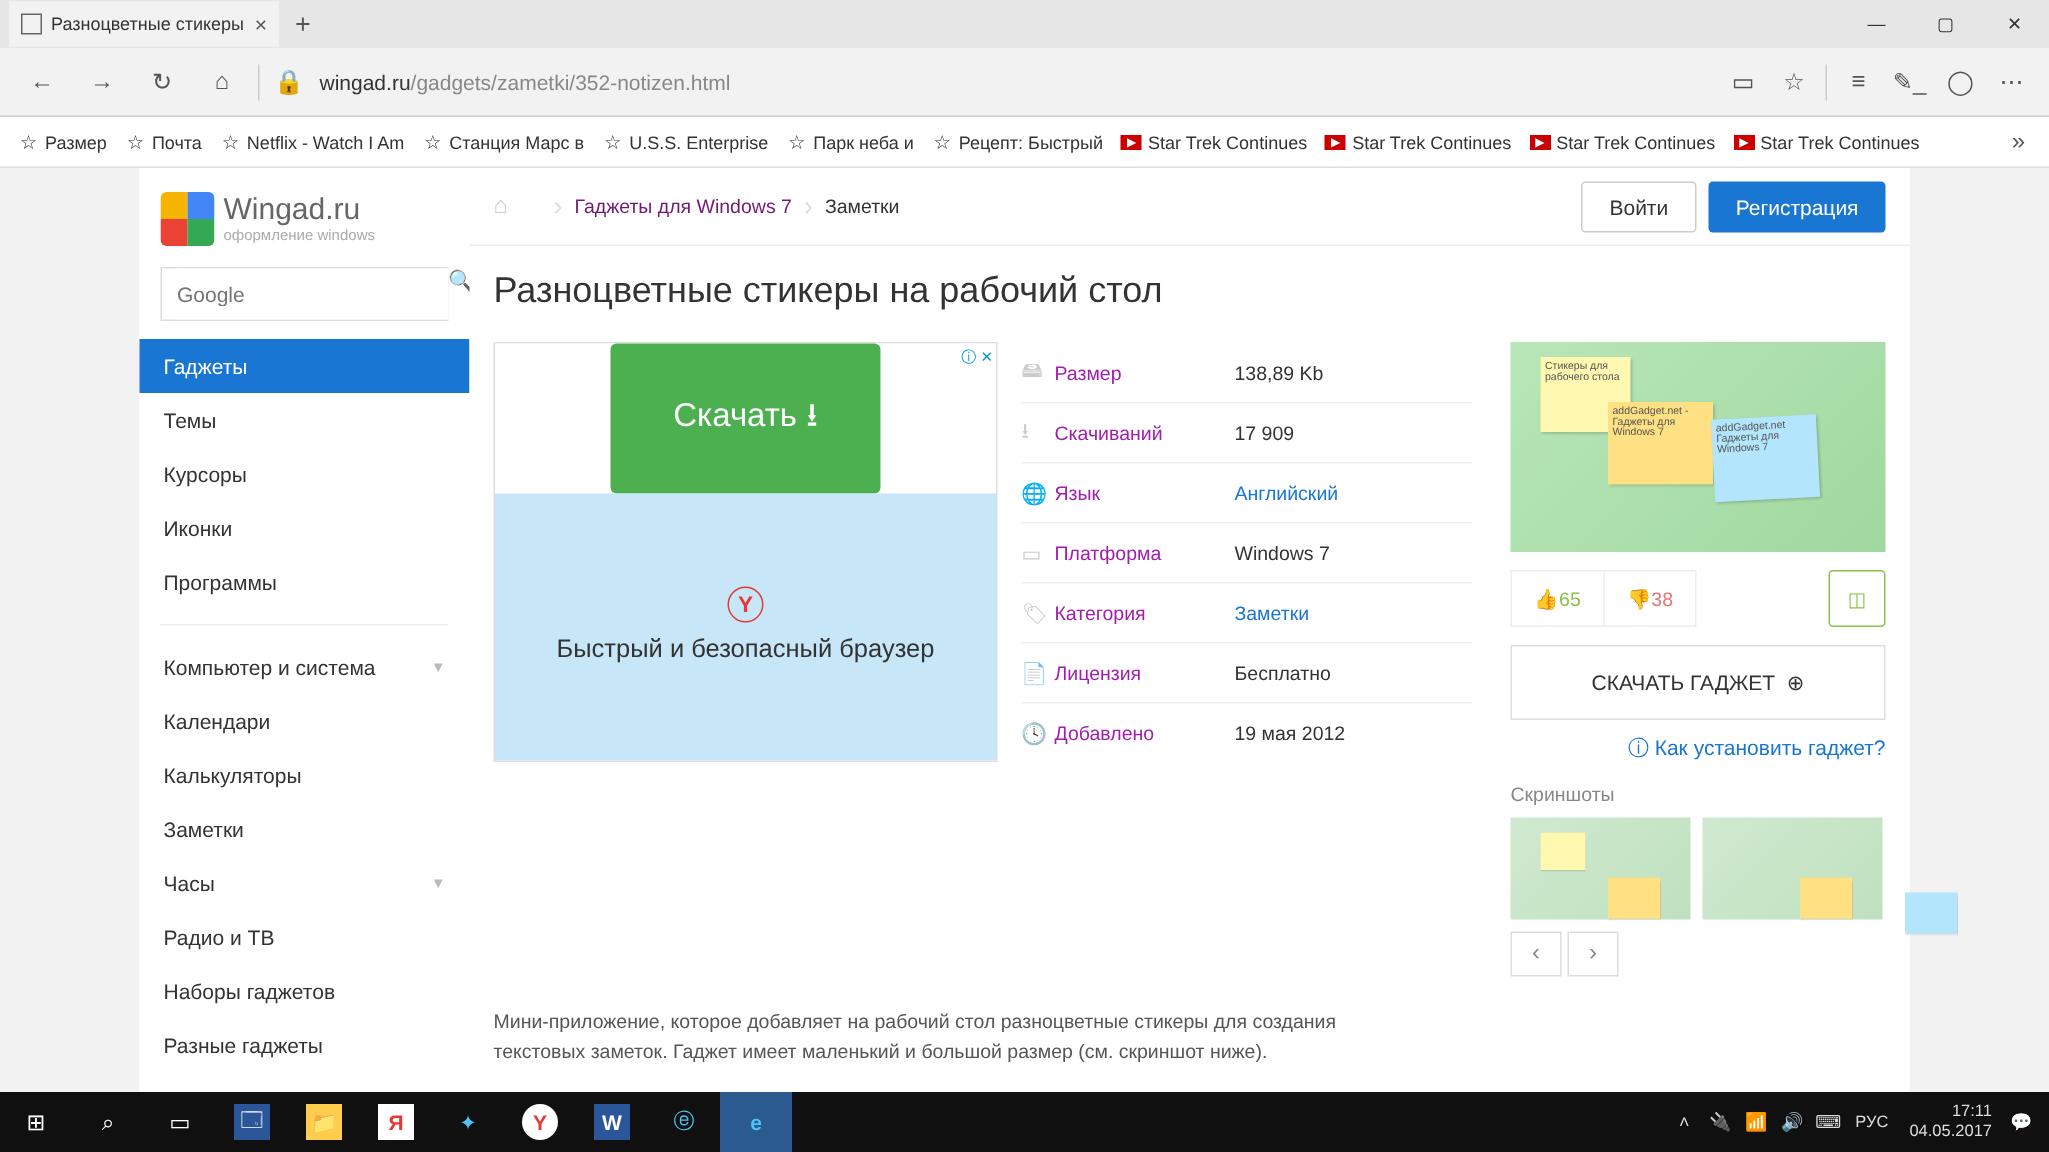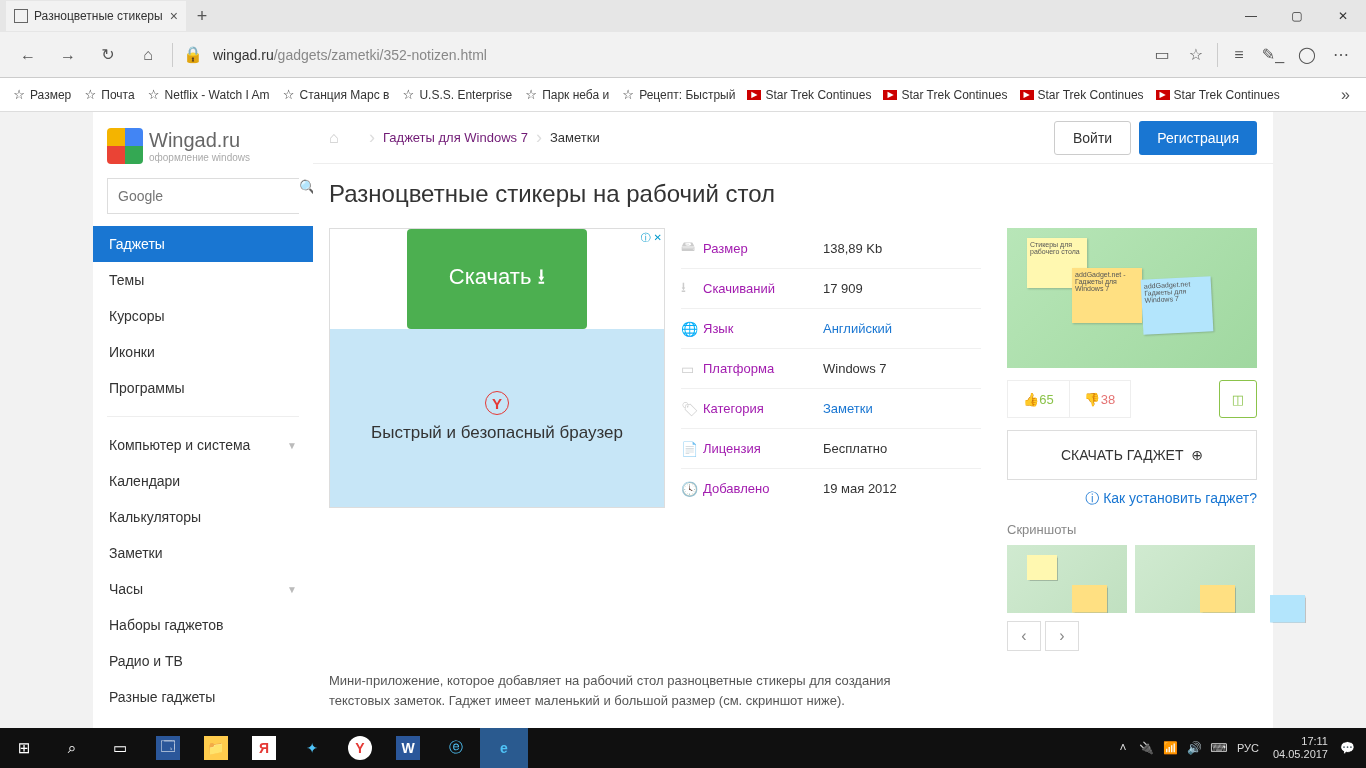--- a/index.html
+++ b/index.html
@@ -246,24 +246,24 @@
             <span>Калькуляторы</span>
           </div>
           <div class="nav-item">
             <span>Заметки</span>
           </div>
           <div class="nav-item">
             <span>Часы</span>
             <span class="chev">▼</span>
           </div>
           <div class="nav-item">
+            <span>Радио и ТВ</span>
+          </div>
+          <div class="nav-item">
             <span>Наборы гаджетов</span>
-          </div>
-          <div class="nav-item">
-            <span>Радио и ТВ</span>
           </div>
           <div class="nav-item">
             <span>Разные гаджеты</span>
           </div>
         </div>
     </div>
 
     <div class="main">
       <div class="crumb-bar">
         <span class="crumb-home">⌂</span>

